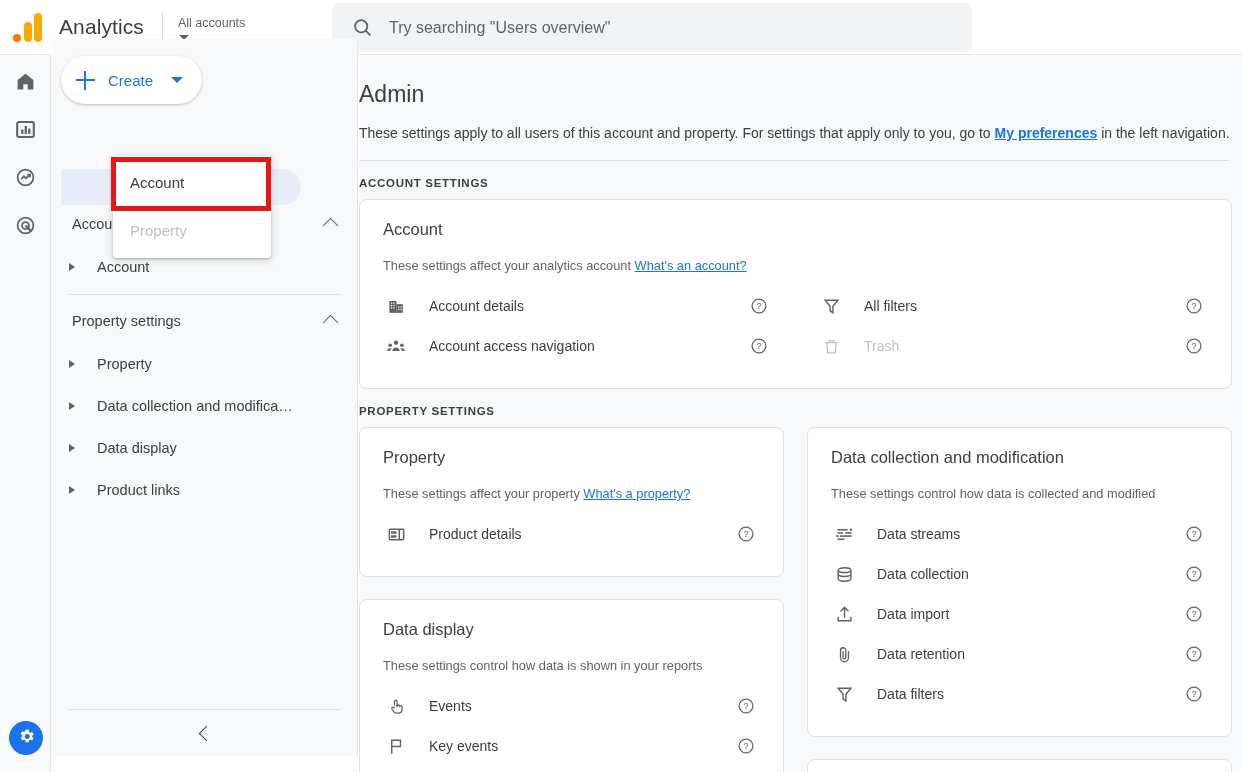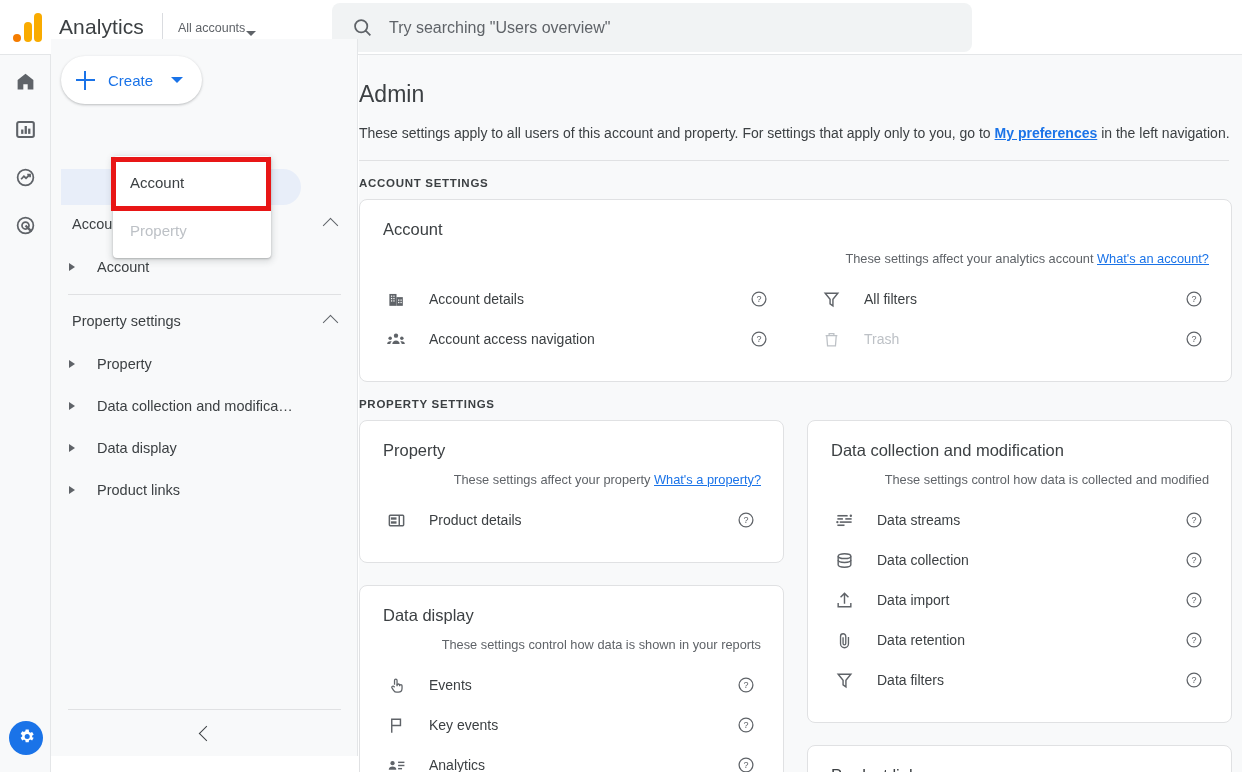--- a/index.html
+++ b/index.html
@@ -19,21 +19,21 @@
   }
   .ga-logo { margin-left: 13px; display: flex; align-items: flex-end; height: 30px; gap: 2.5px; }
   .ga-logo .b1 { width: 8px; height: 8px; border-radius: 50%; background: #f57c00; }
   .ga-logo .b2 { width: 8px; height: 20px; border-radius: 4px; background: #f9ab00; }
   .ga-logo .b3 { width: 8px; height: 29px; border-radius: 4px; background: #f9ab00; }
   .brand-name {
     margin-left: 17px; font-size: 21px; color: #3c4043; letter-spacing: .1px;
   }
   .topbar-divider { width: 1px; height: 29px; background: #dadce0; margin-left: 18px; }
   .acct-select {
-    margin-left: 15px; display: flex; flex-direction: row; align-items: flex-end;
+    margin-left: 15px; display: flex; flex-direction: column; align-items: flex-start;
     cursor: pointer; padding-top: 2px;
   }
   .acct-select .lbl { font-size: 12.5px; color: #5f6368; line-height: 15px; }
   .acct-caret {
     width: 0; height: 0; border-left: 5px solid transparent; border-right: 5px solid transparent;
     border-top: 5px solid #5f6368; margin-top: 4px; margin-left: 1px;
   }
   .searchwrap {
     position: absolute; left: 332px; top: 3px; width: 640px; height: 49px;
     background: #f1f3f4; border-radius: 8px; display: flex; align-items: center;
@@ -145,21 +145,21 @@
   .hr { height: 1px; background: #e0e1e3; margin-top: 17px; width: 870px; }
   .sec-label {
     font-size: 11.5px; color: #3c4043; letter-spacing: .7px; font-weight: bold;
     margin-top: 16px;
   }
   .card {
     background: #fff; border: 1px solid #e0e1e3; border-radius: 8px;
     padding: 20px 22px 22px 23px;
   }
   .card-title { font-size: 16.5px; color: #3c4043; }
-  .card-sub { font-size: 12.8px; color: #5f6368; margin-top: 12px; text-align: right; }
+  .card-sub { font-size: 12.8px; color: #5f6368; margin-top: 19px; }
   .card-sub a { color: #1a73e8; }
   .rows { margin-top: 13px; }
   .two-col { display: flex; gap: 44px; }
   .two-col > div { flex: 1; }
   .item-row {
     height: 40px; display: flex; align-items: center; cursor: pointer;
   }
   .item-row .ico { width: 26px; display: flex; justify-content: center; align-items: center; }
   .item-row .itext { margin-left: 20px; font-size: 14px; color: #3c4043; flex: 1; }
   .item-row.dim .itext { color: #bdc1c6; }

